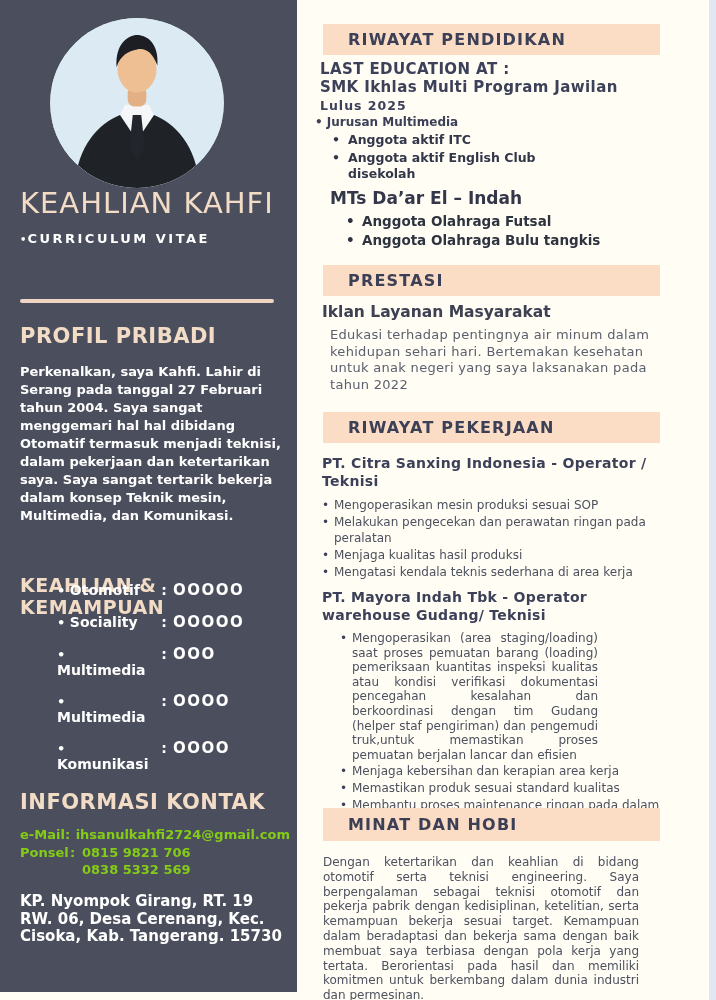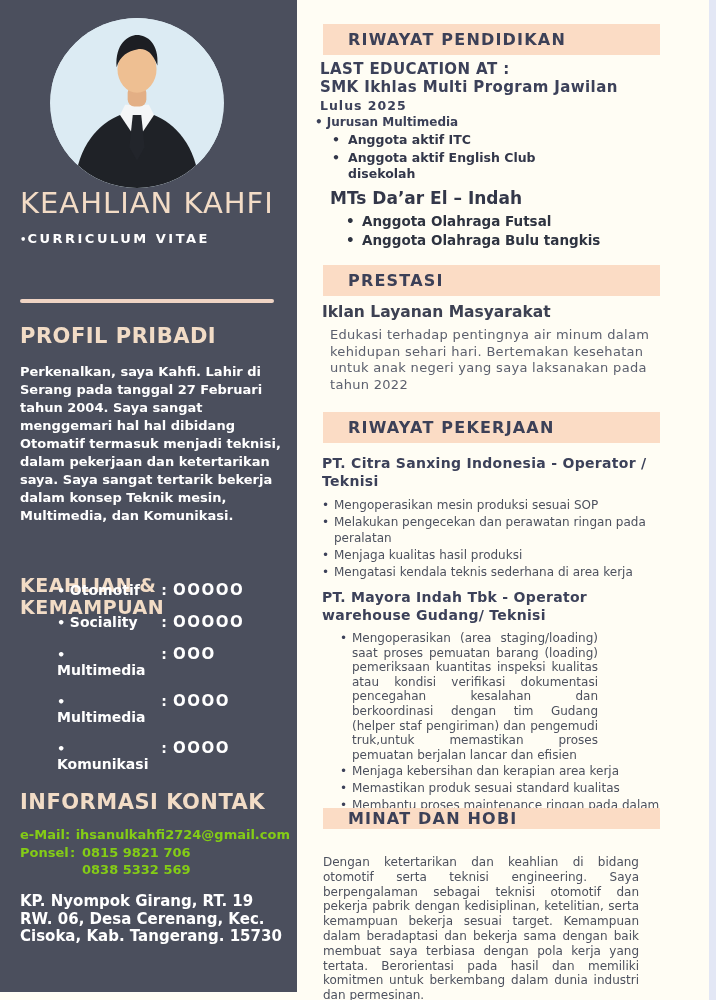--- a/index.html
+++ b/index.html
@@ -56,21 +56,21 @@
 
   
   .band {
     position:absolute; left:323px; width:337px; height:31px;
     background:#fbdcc5; display:flex; align-items:center; padding-left:25px;
     color:#3c4057; font-weight:700; font-size:16px; letter-spacing:1.2px; white-space:nowrap;
   }
   .band-edu  { top:24px; }
   .band-pres { top:265px; }
   .band-work { top:412px; }
-  .band-hobi { top:808px; height:21px; }
+  .band-hobi { top:808px; height:33px; }
 
   .edu1 { position:absolute; left:320px; top:60px; width:340px; }
   .edu-intro { font-size:15px; font-weight:700; color:#3c4159; letter-spacing:0.4px; line-height:18px; }
   .edu-lulus { font-size:12.5px; font-weight:700; color:#3c4159; letter-spacing:1px; margin-top:2px; }
   .edu-jurusan { font-size:12px; font-weight:700; color:#3c4159; margin-top:2px; margin-left:-5px; }
   .edu-jurusan .dot::before { content:"• "; }
   .edu-bullets { list-style:none; margin-top:3px; margin-left:12px; }
   .edu-bullets li { font-size:12.5px; font-weight:700; color:#33374a; line-height:16px; padding-left:16px; position:relative; margin-bottom:2px; width:215px; }
   .edu-bullets li::before { content:"•"; position:absolute; left:0; }
 

